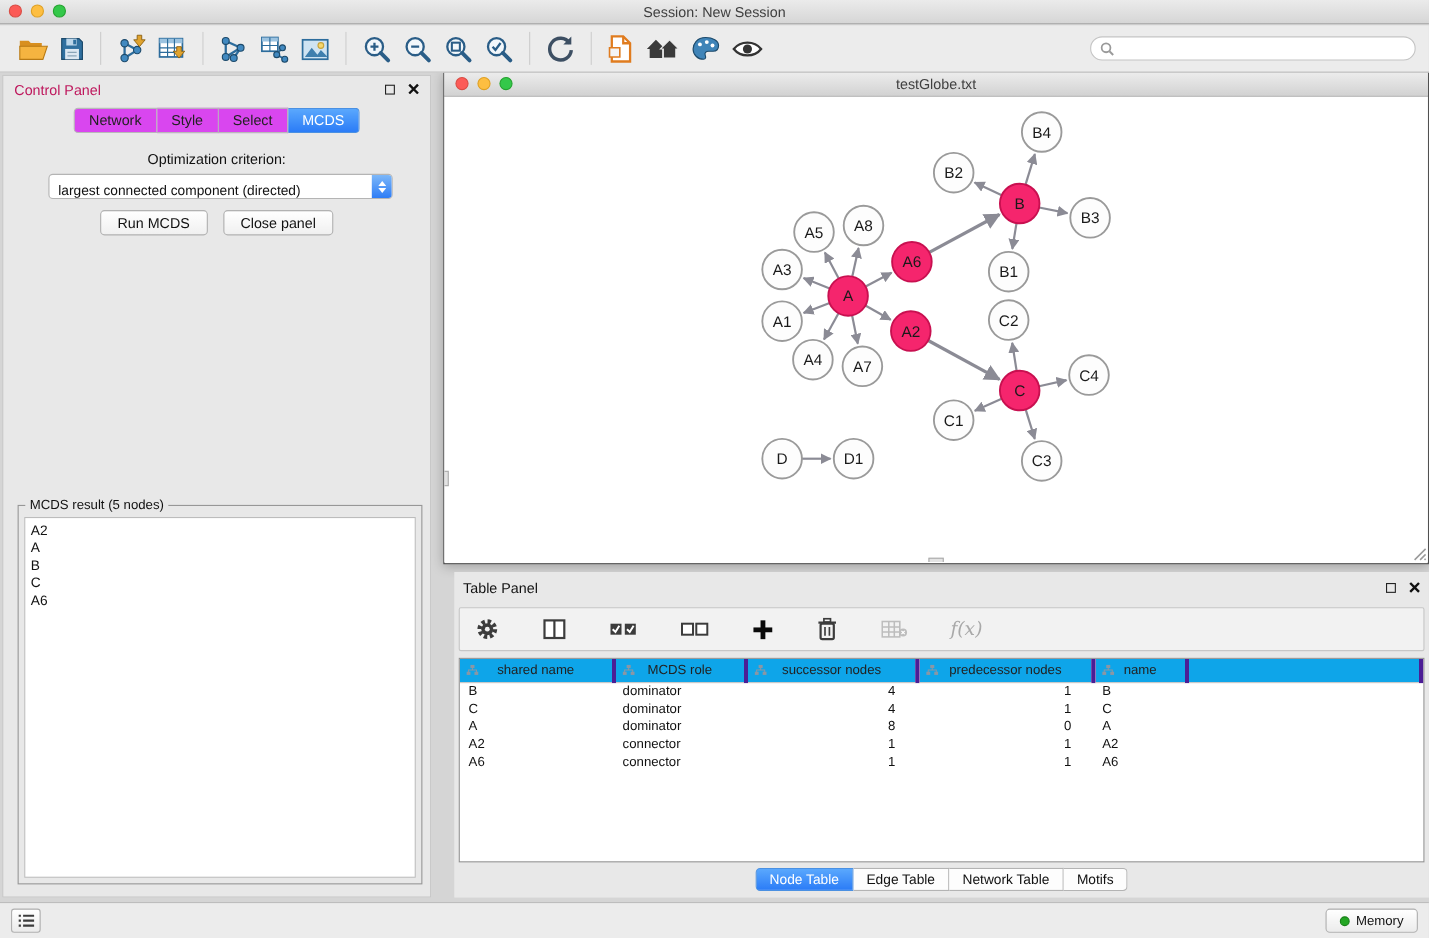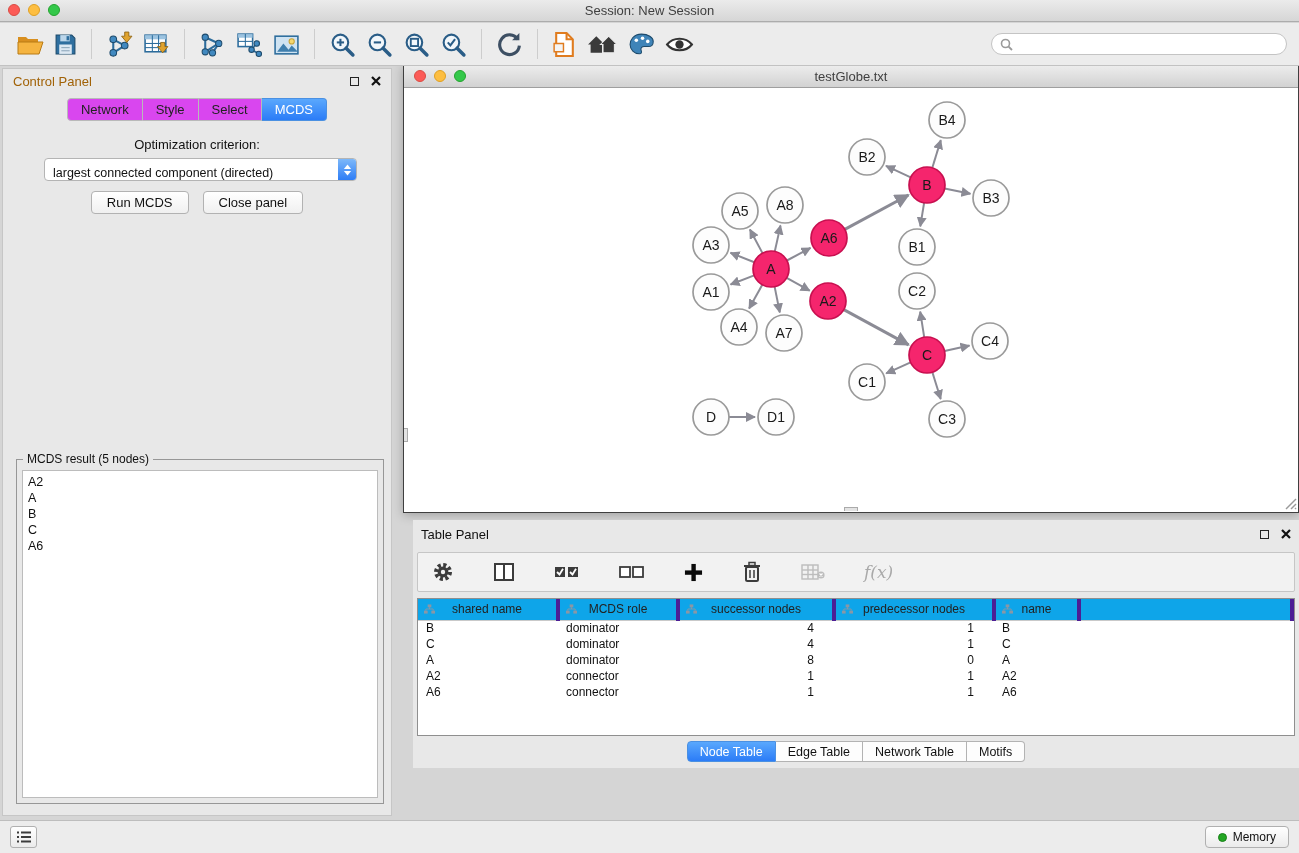--- a/index.html
+++ b/index.html
@@ -20,21 +20,21 @@
   .tbtn{background:none;border:none;padding:2px 5px;display:flex;align-items:center;justify-content:center;cursor:pointer;}
   .tsep{width:1px;height:30px;background:#cdcdcd;margin:0 9px;}
   .search-box{margin-left:auto;width:296px;height:22px;background:#fff;border:1px solid #c4c4c4;border-radius:11px;display:flex;align-items:center;padding:0 8px;gap:5px;}
   .search-box input{border:none;outline:none;flex:1;font-size:12px;background:transparent;font-family:inherit;}
 
   
   .workspace{position:absolute;top:66px;left:0;width:1299px;height:754px;background:#d5d5d5;}
 
   
   .control-panel{position:absolute;left:2px;top:2px;width:390px;height:748px;background:#e8e8e8;border:1px solid #c6c6c6;}
-  .panel-header{height:24px;display:flex;align-items:center;padding:0 10px;font-size:13px;color:#a16207;}
+  .panel-header{height:24px;display:flex;align-items:center;padding:0 10px;font-size:13px;color:#be185d;}
   .panel-controls{margin-left:auto;display:flex;gap:12px;align-items:center;}
   .float-btn{width:9px;height:9px;border:1.5px solid #222;display:inline-block;cursor:pointer;}
   .xbtn{cursor:pointer;display:flex;}
   .seg-tabs{position:absolute;top:29px;left:0;right:0;display:flex;justify-content:center;}
   .seg{font-size:13px;padding:3px 13px;background:#d946ef;border:1px solid #b9b9b9;border-left:none;color:#222;cursor:pointer;}
   .seg:first-child{border-left:1px solid #b9b9b9;border-radius:4px 0 0 4px;}
   .seg:last-child{border-radius:0 4px 4px 0;}
   .seg.active{background:linear-gradient(#5aa8fd,#2b7cf7);color:#fff;border-color:#4a90e2;}
   .opt-label{position:absolute;top:68px;left:0;right:0;text-align:center;font-size:13px;color:#111;}
   .dropdown{position:absolute;top:89px;left:41px;width:313px;height:23px;background:#fff;border:1px solid #b4b4b4;border-radius:4px;display:flex;align-items:flex-end;cursor:pointer;}
@@ -50,21 +50,21 @@
   
   .network-window{position:absolute;left:403px;top:-1px;width:896px;height:448px;border:1px solid #3f3f3f;background:#fff;box-shadow:0 2px 10px rgba(0,0,0,.25);}
   .net-titlebar{height:22px;background:linear-gradient(#ececec,#d2d2d2);border-bottom:1px solid #9f9f9f;position:relative;}
   .net-titlebar .traffic{top:4px;left:10px;}
   .net-canvas{position:relative;width:100%;height:423px;background:#fff;overflow:hidden;}
   .resize-grip{position:absolute;right:1px;bottom:1px;}
   .mini-handle{position:absolute;width:5px;height:14px;background:#e3e3e3;border:1px solid #aaa;}
   .mini-handle.h{width:14px;height:5px;}
 
   
-  .table-panel{position:absolute;left:413px;top:454px;width:886px;height:248px;background:#e8e8e8;}
+  .table-panel{position:absolute;left:413px;top:454px;width:886px;height:296px;background:#e8e8e8;}
   .tp-header{height:28px;display:flex;align-items:center;padding:0 8px;font-size:13px;color:#111;}
   .tp-toolbar{position:absolute;left:4px;top:32px;right:4px;height:40px;background:#f2f2f2;border:1px solid #c6c6c6;border-radius:2px;display:flex;align-items:center;padding:0 14px;gap:39px;}
   .tp-btn{background:none;border:none;display:flex;align-items:center;cursor:pointer;padding:0;}
   .fx{font-family:"DejaVu Serif",serif;font-style:italic;font-size:17px;color:#a9a9a9;}
   .tp-table-wrap{position:absolute;left:4px;top:78px;right:4px;bottom:32px;background:#fff;border:1px solid #8f8f8f;overflow:hidden;}
   table{border-collapse:collapse;width:100%;table-layout:fixed;}
   th{height:21px;background:#0ea5e9;border-bottom:1px solid #c9c9c9;border-right:4px solid #4c1d95;font-weight:normal;font-size:12px;position:relative;color:#222;text-align:center;}
   th .hier{position:absolute;left:6px;top:5px;}
   td{font-size:12px;height:16px;padding:0 20px 0 8px;color:#111;white-space:nowrap;}
   .ttabs{position:absolute;bottom:6px;left:0;right:0;display:flex;justify-content:center;}

